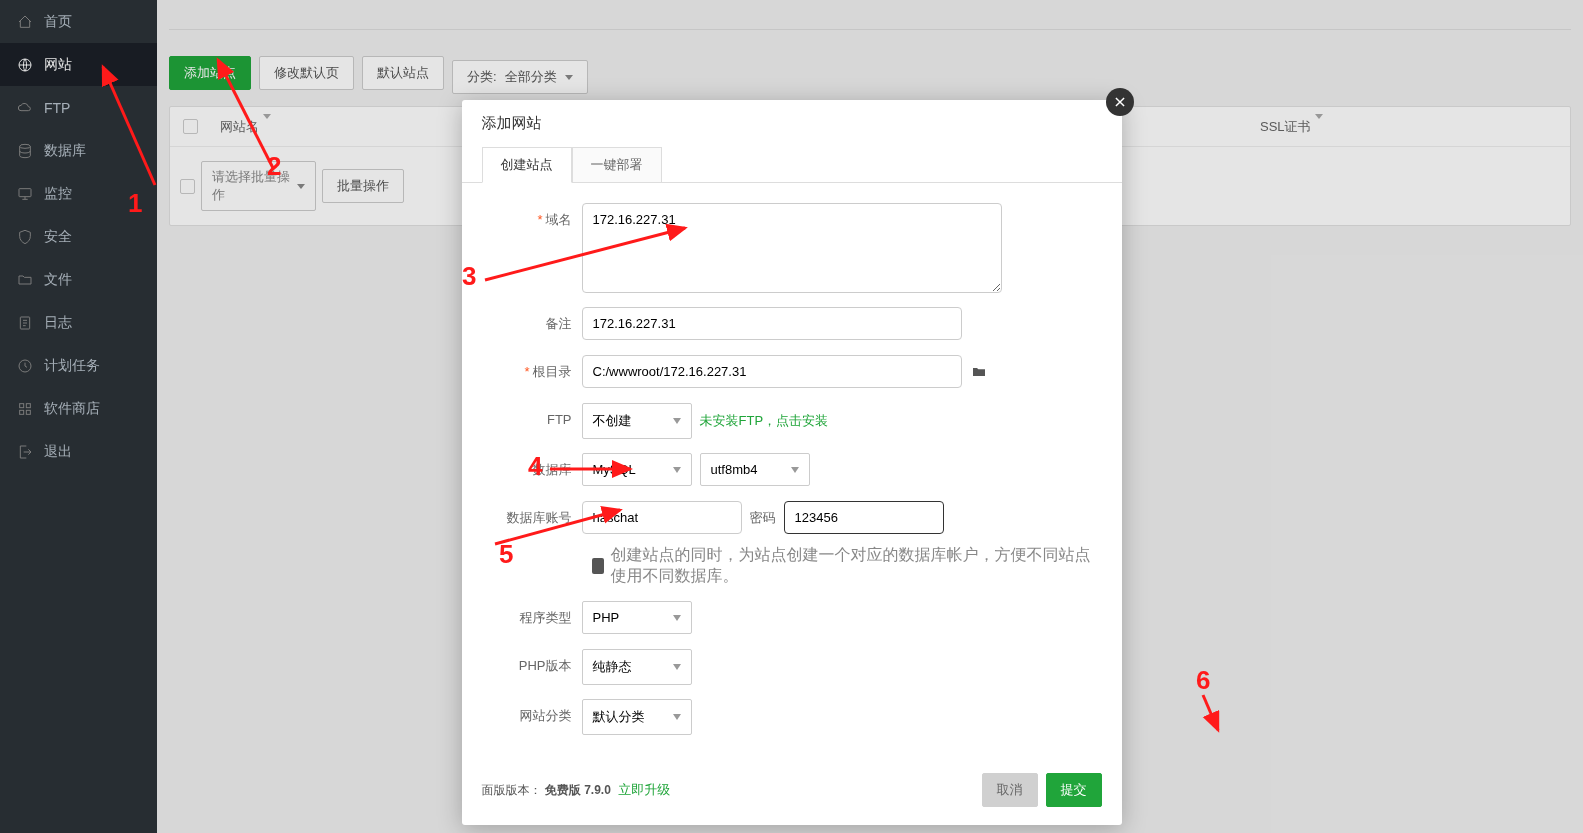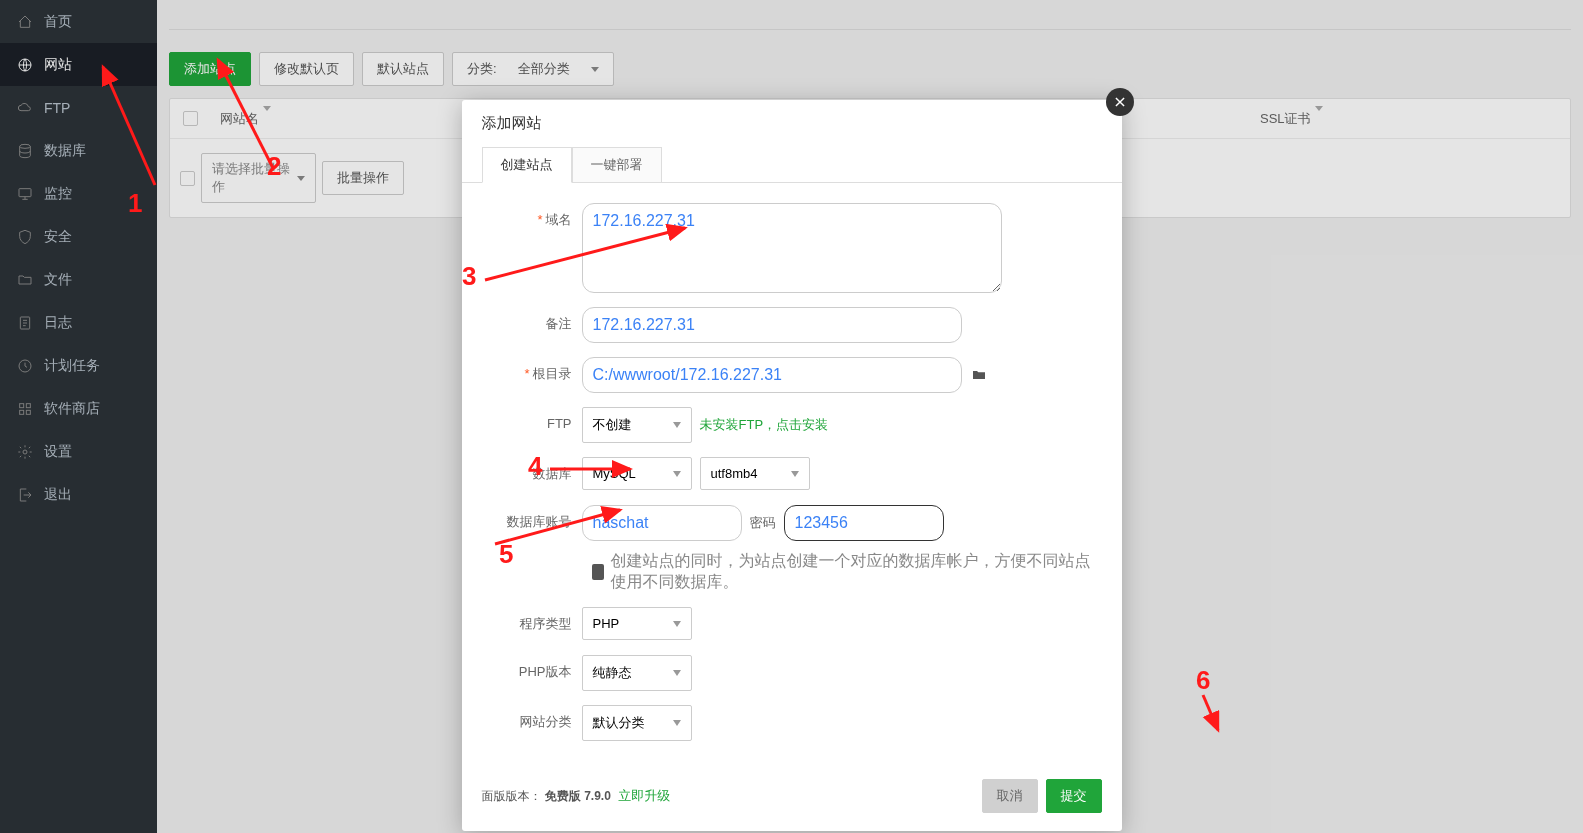--- a/index.html
+++ b/index.html
@@ -11,21 +11,21 @@
 .sidebar-item .icon { width: 18px; height: 18px; margin-right: 10px; display: inline-flex; align-items: center; justify-content: center; }
 .sidebar-item svg { stroke: #888; fill: none; stroke-width: 1.5; }
 .sidebar-item.active svg { stroke: #fff; }
 
 .main { position: absolute; left: 157px; top: 0; right: 0; height: 604px; padding: 0 12px; }
 .tab-line { height: 30px; border-bottom: 1px solid #ddd; margin-bottom: 10px; }
 
 .toolbar { display: flex; align-items: center; gap: 8px; padding: 12px 0; }
 .btn { border: 1px solid #ccc; background: #fff; padding: 7px 14px; border-radius: 2px; cursor: pointer; font-size: 13px; color: #555; }
 .btn-green { background: #20a53a; border-color: #20a53a; color: #fff; }
-.btn-select { display: inline-flex; align-items: center; gap: 21px; }
+.btn-select { display: inline-flex; align-items: center; gap: 8px; margin-top: 8px; }
 .btn-select::after { content: ""; border-left: 4px solid transparent; border-right: 4px solid transparent; border-top: 5px solid #888; }
 
 .table-panel { background: #fff; border: 1px solid #e0e0e0; border-radius: 2px; }
 .thead { display: flex; align-items: center; height: 40px; border-bottom: 1px solid #eee; color: #666; font-size: 13px; }
 .th { padding: 0 10px; display: flex; align-items: center; gap: 4px; }
 .sort-caret::after { content: ""; border-left: 4px solid transparent; border-right: 4px solid transparent; border-top: 5px solid #aaa; }
 .checkbox { width: 15px; height: 15px; border: 1px solid #ccc; border-radius: 2px; background: #fff; }
 
 .bulk-row { display: flex; align-items: center; gap: 6px; padding: 14px 10px; }
 .select-box { border: 1px solid #ccc; padding: 6px 10px; border-radius: 2px; color: #888; display: inline-flex; align-items: center; gap: 6px; width: 115px; justify-content: space-between; }
@@ -41,21 +41,21 @@
 .dialog-title { padding: 14px 20px; font-size: 15px; color: #333; }
 .dialog-tabs { display: flex; padding: 0 20px; }
 .dialog-tab { border: 1px solid #ddd; padding: 8px 18px; font-size: 13px; color: #666; background: #fafafa; cursor: pointer; }
 .dialog-tab.active { background: #fff; border-bottom-color: #fff; color: #333; position: relative; z-index: 1; }
 .dialog-body { padding: 20px 20px 10px 20px; border-top: 1px solid #ddd; margin-top: -1px; }
 
 .form-row { display: flex; align-items: flex-start; margin-bottom: 14px; }
 .form-label { width: 100px; text-align: right; padding-right: 10px; color: #666; font-size: 13px; line-height: 34px; }
 .req { color: #ff5722; margin-right: 3px; }
 .form-control { flex: 1; display: flex; align-items: center; gap: 8px; }
-.input { border: 1px solid #ccc; border-radius: 12px; padding: 8px 10px; font-size: 16px; color: #3b82f6; }
+.input { border: 1px solid #ccc; border-radius: 4px; padding: 8px 10px; font-size: 13px; color: #000000; }
 .input.wide { width: 380px; }
 .textarea { width: 420px; height: 90px; resize: both; }
 .combo { border: 1px solid #ccc; border-radius: 2px; padding: 8px 10px; font-size: 13px; color: #000000; display: inline-flex; align-items: center; justify-content: space-between; min-width: 110px; background: #fff; }
 .combo::after { content: ""; border-left: 4px solid transparent; border-right: 4px solid transparent; border-top: 6px solid #999; margin-left: 8px; }
 .green-link { color: #20a53a; cursor: pointer; font-size: 13px; }
 .hint { font-size: 16px; color: #888; margin: -4px 0 14px 110px; display: flex; align-items: center; gap: 6px; }
 .hint-icon { width: 16px; height: 16px; background: #555; border-radius: 2px; display: inline-block; }
 .input-focus { border: 1.5px solid #333; }
 
 .dialog-footer { display: flex; align-items: center; padding: 14px 20px 18px 20px; justify-content: space-between; }
@@ -157,29 +157,20 @@
           <rect x="14" y="4" width="6" height="6"></rect>
           <rect x="4" y="14" width="6" height="6"></rect>
           <rect x="14" y="14" width="6" height="6"></rect>
         </svg>
       </span>
     <span>软件商店</span>
   </div>
   <div class="sidebar-item">
     <span class="icon">
         <svg width="16" height="16" viewBox="0 0 24 24">
-          <circle cx="12" cy="12" r="3"></circle>
-          <path d="M12 2v3M12 19v3M4.2 4.2l2.1 2.1M17.7 17.7l2.1 2.1M2 12h3M19 12h3M4.2 19.8l2.1-2.1M17.7 6.3l2.1-2.1"></path>
-        </svg>
-      </span>
-    <span>设置</span>
-  </div>
-  <div class="sidebar-item">
-    <span class="icon">
-        <svg width="16" height="16" viewBox="0 0 24 24">
           <path d="M14 3H5v18h9M10 12h11M17 8l4 4-4 4"></path>
         </svg>
       </span>
     <span>退出</span>
   </div>
 </div>
 
 <div class="main">
   <div class="tab-line"></div>
 

